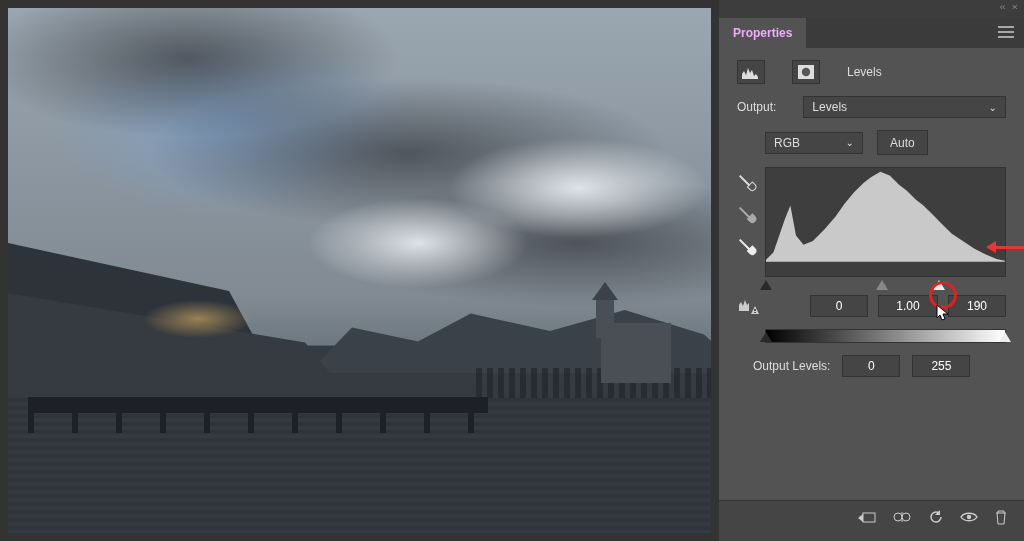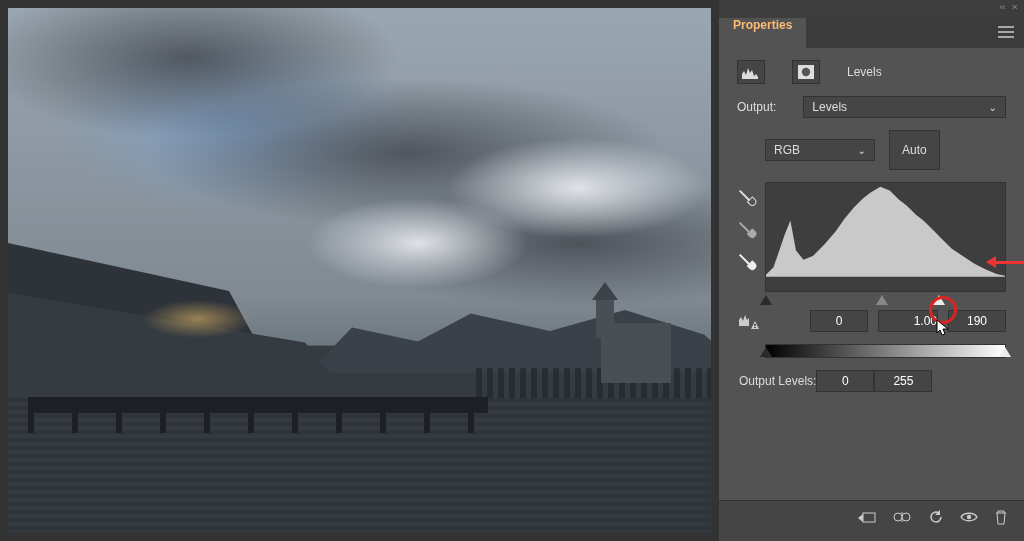--- a/index.html
+++ b/index.html
@@ -30,30 +30,30 @@
   .tower { position:absolute; right:97px; bottom:195px; width:18px; height:40px; background:#4a4f55; }
   .roof  { position:absolute; right:93px; bottom:233px; width:26px; height:0; border-left:13px solid transparent; border-right:13px solid transparent; border-bottom:18px solid #3d4248; }
   .trees { position:absolute; right:0; bottom:135px; width:240px; height:30px; background: repeating-linear-gradient(to right, transparent 0 5px, #20262a 5px 11px); opacity:.7;}
   .water { position:absolute; left:0; right:0; bottom:0; height:135px;
            background: repeating-linear-gradient(to bottom, #2e343a 0 4px, #343a40 4px 8px); }
   
   .panelwrap { flex:1; height:541px; background:#454545; display:flex; flex-direction:column; }
   .winbar { height:18px; background:#3d3d3d; display:flex; justify-content:flex-end; align-items:flex-start; gap:6px; padding:1px 6px 0 0; color:#888;}
   .winbar span{ font-size:11px; transform:scaleY(0.8); }
   .tabbar { height:30px; display:flex; align-items:center; background:#3b3b3b; }
-  .tab { background:#535353; height:100%; display:flex; align-items:flex-start; padding:0 14px; font-weight:bold; font-size:12px; color:#fdba74; }
+  .tab { background:#535353; height:100%; display:flex; align-items:flex-end; padding:8px 14px; font-weight:bold; font-size:12px; color:#f0abfc; }
   .tabbar .menu { margin-left:auto; margin-right:10px; color:#ccc; cursor:pointer; }
   .panel { flex:1; background:#535353; padding:12px 18px 8px 18px; display:flex; flex-direction:column; gap:12px; position:relative;}
   .row { display:flex; align-items:center; gap:27px; }
   .iconbtn { width:28px; height:24px; display:flex; align-items:center; justify-content:center; background:#454545; border:1px solid #333; color:#ddd; }
   .histicon svg{display:block;}
   .label { color:#ddd; font-size:12px; }
   .select { background:#454545; border:1px solid #333; color:#ddd; height:22px; padding:0 8px; display:flex; align-items:center; justify-content:space-between; gap:10px; cursor:pointer; }
   .select .chev { font-size:10px; }
-  .btn { background:#454545; border:1px solid #333; color:#ddd; height:40px; padding:0 12px; display:flex; align-items:center; cursor:pointer;}
+  .btn { background:#454545; border:1px solid #333; color:#ddd; height:25px; padding:0 12px; display:flex; align-items:center; cursor:pointer;}
   .hist-area { display:flex; gap:10px; }
   .eyedrops { display:flex; flex-direction:column; gap:14px; padding-top:6px; }
   .eyedrop { width:18px; height:18px; transform: rotate(-45deg); position:relative; cursor:pointer;}
   .eyedrop::before{content:""; position:absolute; left:8px; top:0; width:2px; height:14px; background:#ddd;}
   .eyedrop::after{content:""; position:absolute; left:6px; top:13px; width:6px; height:6px; border:1px solid #ddd; border-radius:0 0 50% 50%;}
   .eyedrop.gray::before,.eyedrop.gray::after{ background:#aaa; border-color:#aaa;}
   .eyedrop.white::before,.eyedrop.white::after{ background:#eee; border-color:#eee;}
   .histogram { flex:1; height:110px; background:#3e3e3e; border:1px solid #333; position:relative; overflow:visible;}
   .histogram svg { position:absolute; inset:0; }
   .h-sliders { position:absolute; left:0; right:0; bottom:-14px; }
@@ -61,27 +61,27 @@
   .tri.shadow { left:-6px; border-bottom:10px solid #2a2a2a; }
   .tri.mid    { left:46%;  border-bottom:10px solid #888; }
   .tri.high   { left:70%;  border-bottom:10px solid #eee; }
   .cursor-ring{ position:absolute; width:28px; height:28px; border:3px solid #d22; border-radius:50%; left:68%; bottom:-19px; pointer-events:none;}
   .cursor-ptr { position:absolute; left:71%; bottom:-14px; pointer-events:none;}
   .arrow { position:absolute; right:-26px; top:78px; pointer-events:none;}
   .arrow-line{ width:36px; height:3px; background:#e33; }
   .arrow-head{ position:absolute; left:-9px; top:-5px; width:0; height:0; border-right:10px solid #e33; border-top:6px solid transparent; border-bottom:6px solid transparent;}
   .inputs3 { display:flex; gap:10px; margin-left:28px;}
   .numbox { background:#454545; border:1px solid #333; color:#fff; height:22px; width:58px; text-align:center; font-size:12px; }
-  .numbox.w{ width:60px;text-align:right; }
+  .numbox.w{ width:60px; }
   .clipicon{ width:22px; height:18px; position:relative; margin-right:-4px;}
   .clipicon svg{display:block;}
   .gradbar { margin-left:28px; height:14px; background:linear-gradient(to right,#000,#fff); border:1px solid #333; position:relative;}
   .gradbar .tri.shadow{ left:-6px; }
   .gradbar .tri.high  { left:auto; right:-6px; }
-  .outrow { display:flex; align-items:center; margin-left:2px;}
+  .outrow { display:flex; align-items:center; gap:12px; margin-left:16px;}
   .footer { height:36px; background:#454545; border-top:1px solid #333; display:flex; align-items:center; justify-content:flex-end; gap:16px; padding:0 16px;}
   .footer .ico{ color:#ccc; cursor:pointer;}
   .drag-dots{ height:5px; display:flex; justify-content:center; background:#454545; color:#666; font-size:9px; letter-spacing:2px;}
 </style>
 </head>
 <body>
 
 <div class="canvas">
   <div class="scene">
     <div class="cloud a"></div>
@@ -139,21 +139,21 @@
 
     <div class="row">
       <span class="label">Output:</span>
       <div class="select" style="flex:1">
         <span>Levels</span>
         <span class="chev">⌄</span>
       </div>
     </div>
 
     <div class="row" style="margin-left:28px; gap:14px">
-      <div class="select" style="width:110px">
+      <div class="select" style="width:98px">
         <span>RGB</span>
         <span class="chev">⌄</span>
       </div>
       <div class="btn">
         <span>Auto</span>
       </div>
     </div>
 
     <div class="hist-area">
       <div class="eyedrops">

